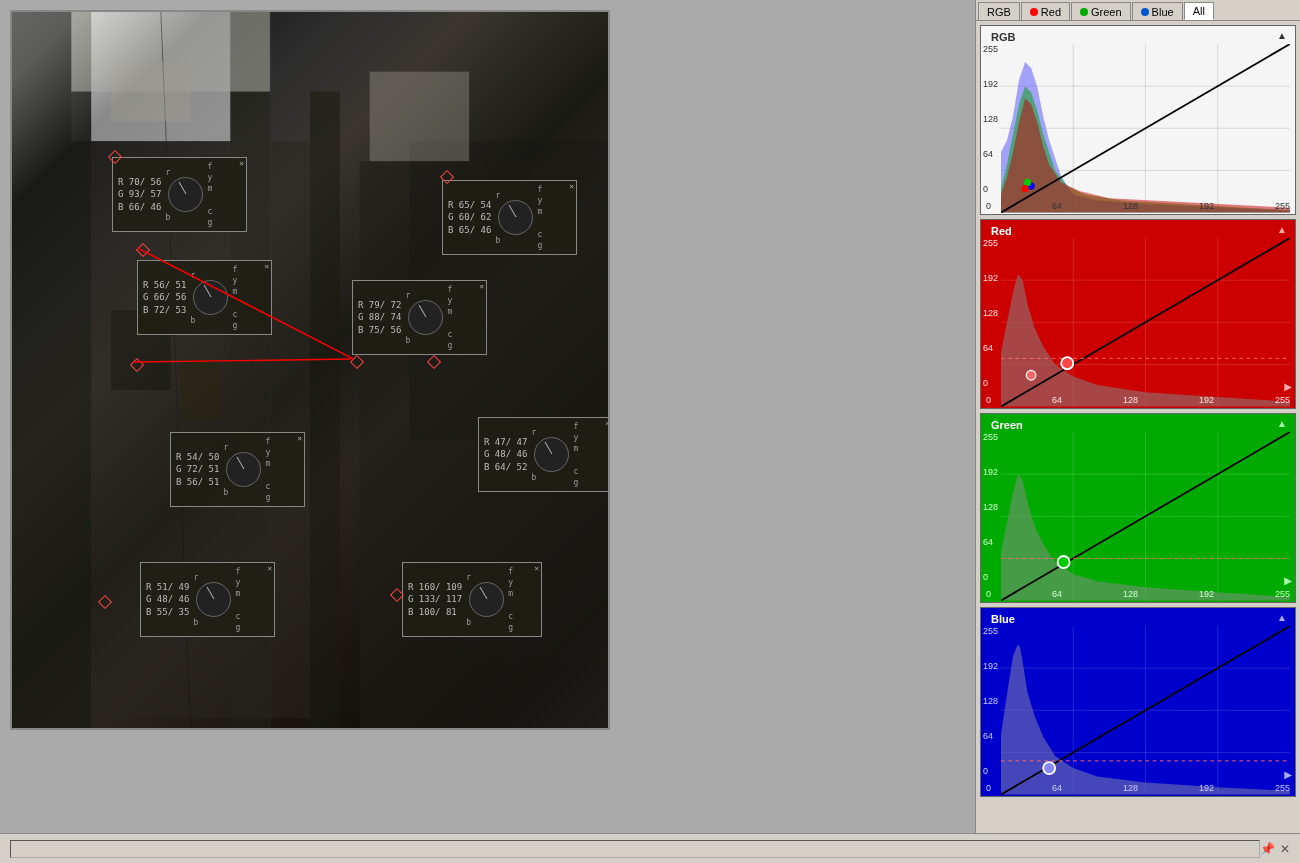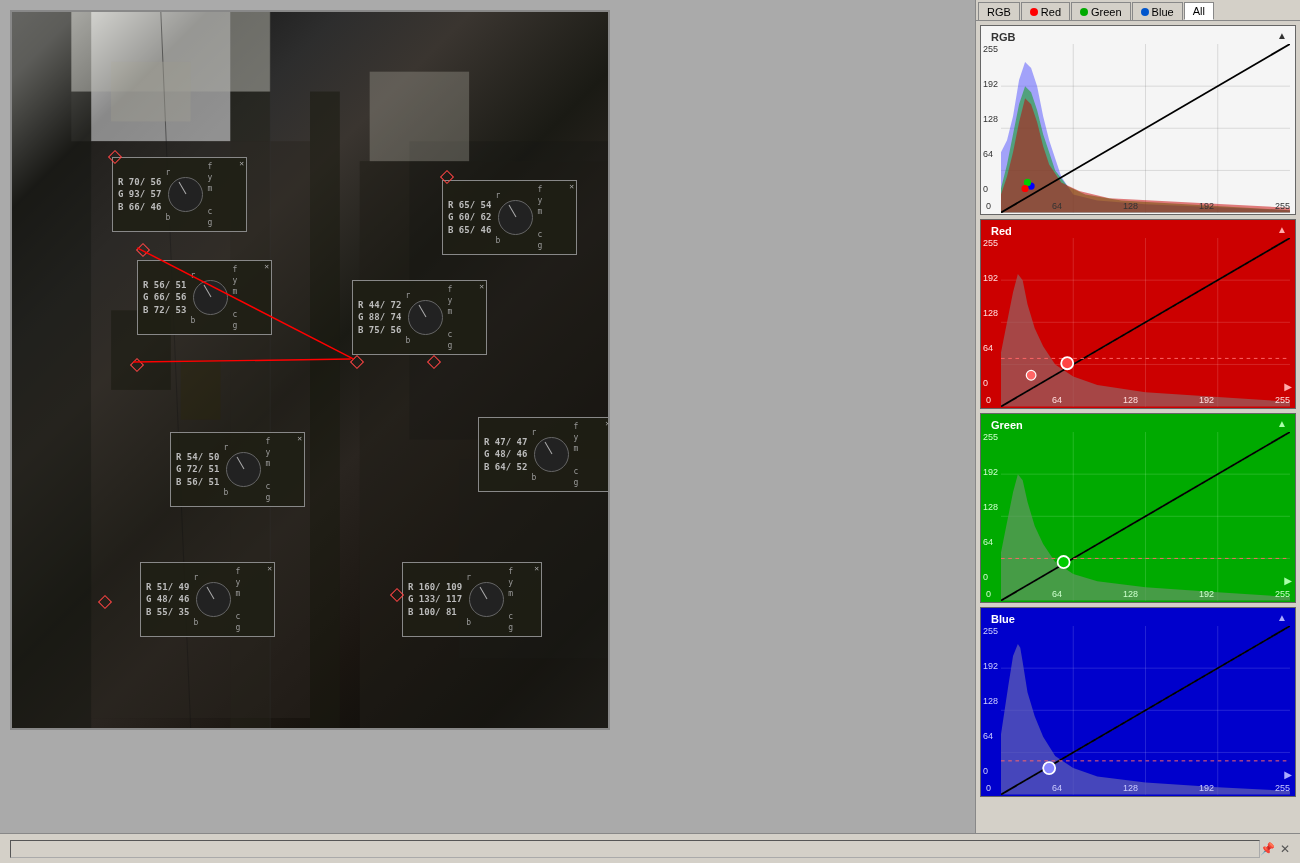--- a/index.html
+++ b/index.html
@@ -68,21 +68,20 @@
     .color-picker .close-btn {
       position: absolute;
       top: 1px;
       right: 2px;
       font-size: 8px;
       color: #aaa;
     }
 
     .color-picker .values {
       line-height: 1.4;
-      font-weight: bold;
     }
 
     .color-picker .dial {
       display: inline-block;
       width: 40px;
       height: 40px;
       border: 1px solid #666;
       border-radius: 50%;
       position: relative;
       background: #222;
@@ -410,21 +409,21 @@
             f<br>y<br>m<br>&nbsp;<br>c<br>g
           </div>
         </div>
       </div>
       <div class="crosshair-diamond" style="left:126px;top:233px;"></div>
 
       <div class="color-picker" style="left:340px;top:268px;width:135px;">
         <span class="close-btn">✕</span>
         <div class="picker-row">
           <div class="values picker-labels">
-            R <span>44</span>/ <span>72</span><br>
+            R <span>79</span>/ <span>72</span><br>
             G <span>88</span>/ <span>74</span><br>
             B <span>75</span>/ <span>56</span>
           </div>
           <div style="display:flex;flex-direction:column;margin-left:4px;">
             <span style="font-size:8px;color:#999;">r</span>
             <div class="dial" style="width:35px;height:35px;"></div>
             <span style="font-size:8px;color:#999;margin-top:1px;">b</span>
           </div>
           <div class="picker-right">
             f<br>y<br>m<br>&nbsp;<br>c<br>g

